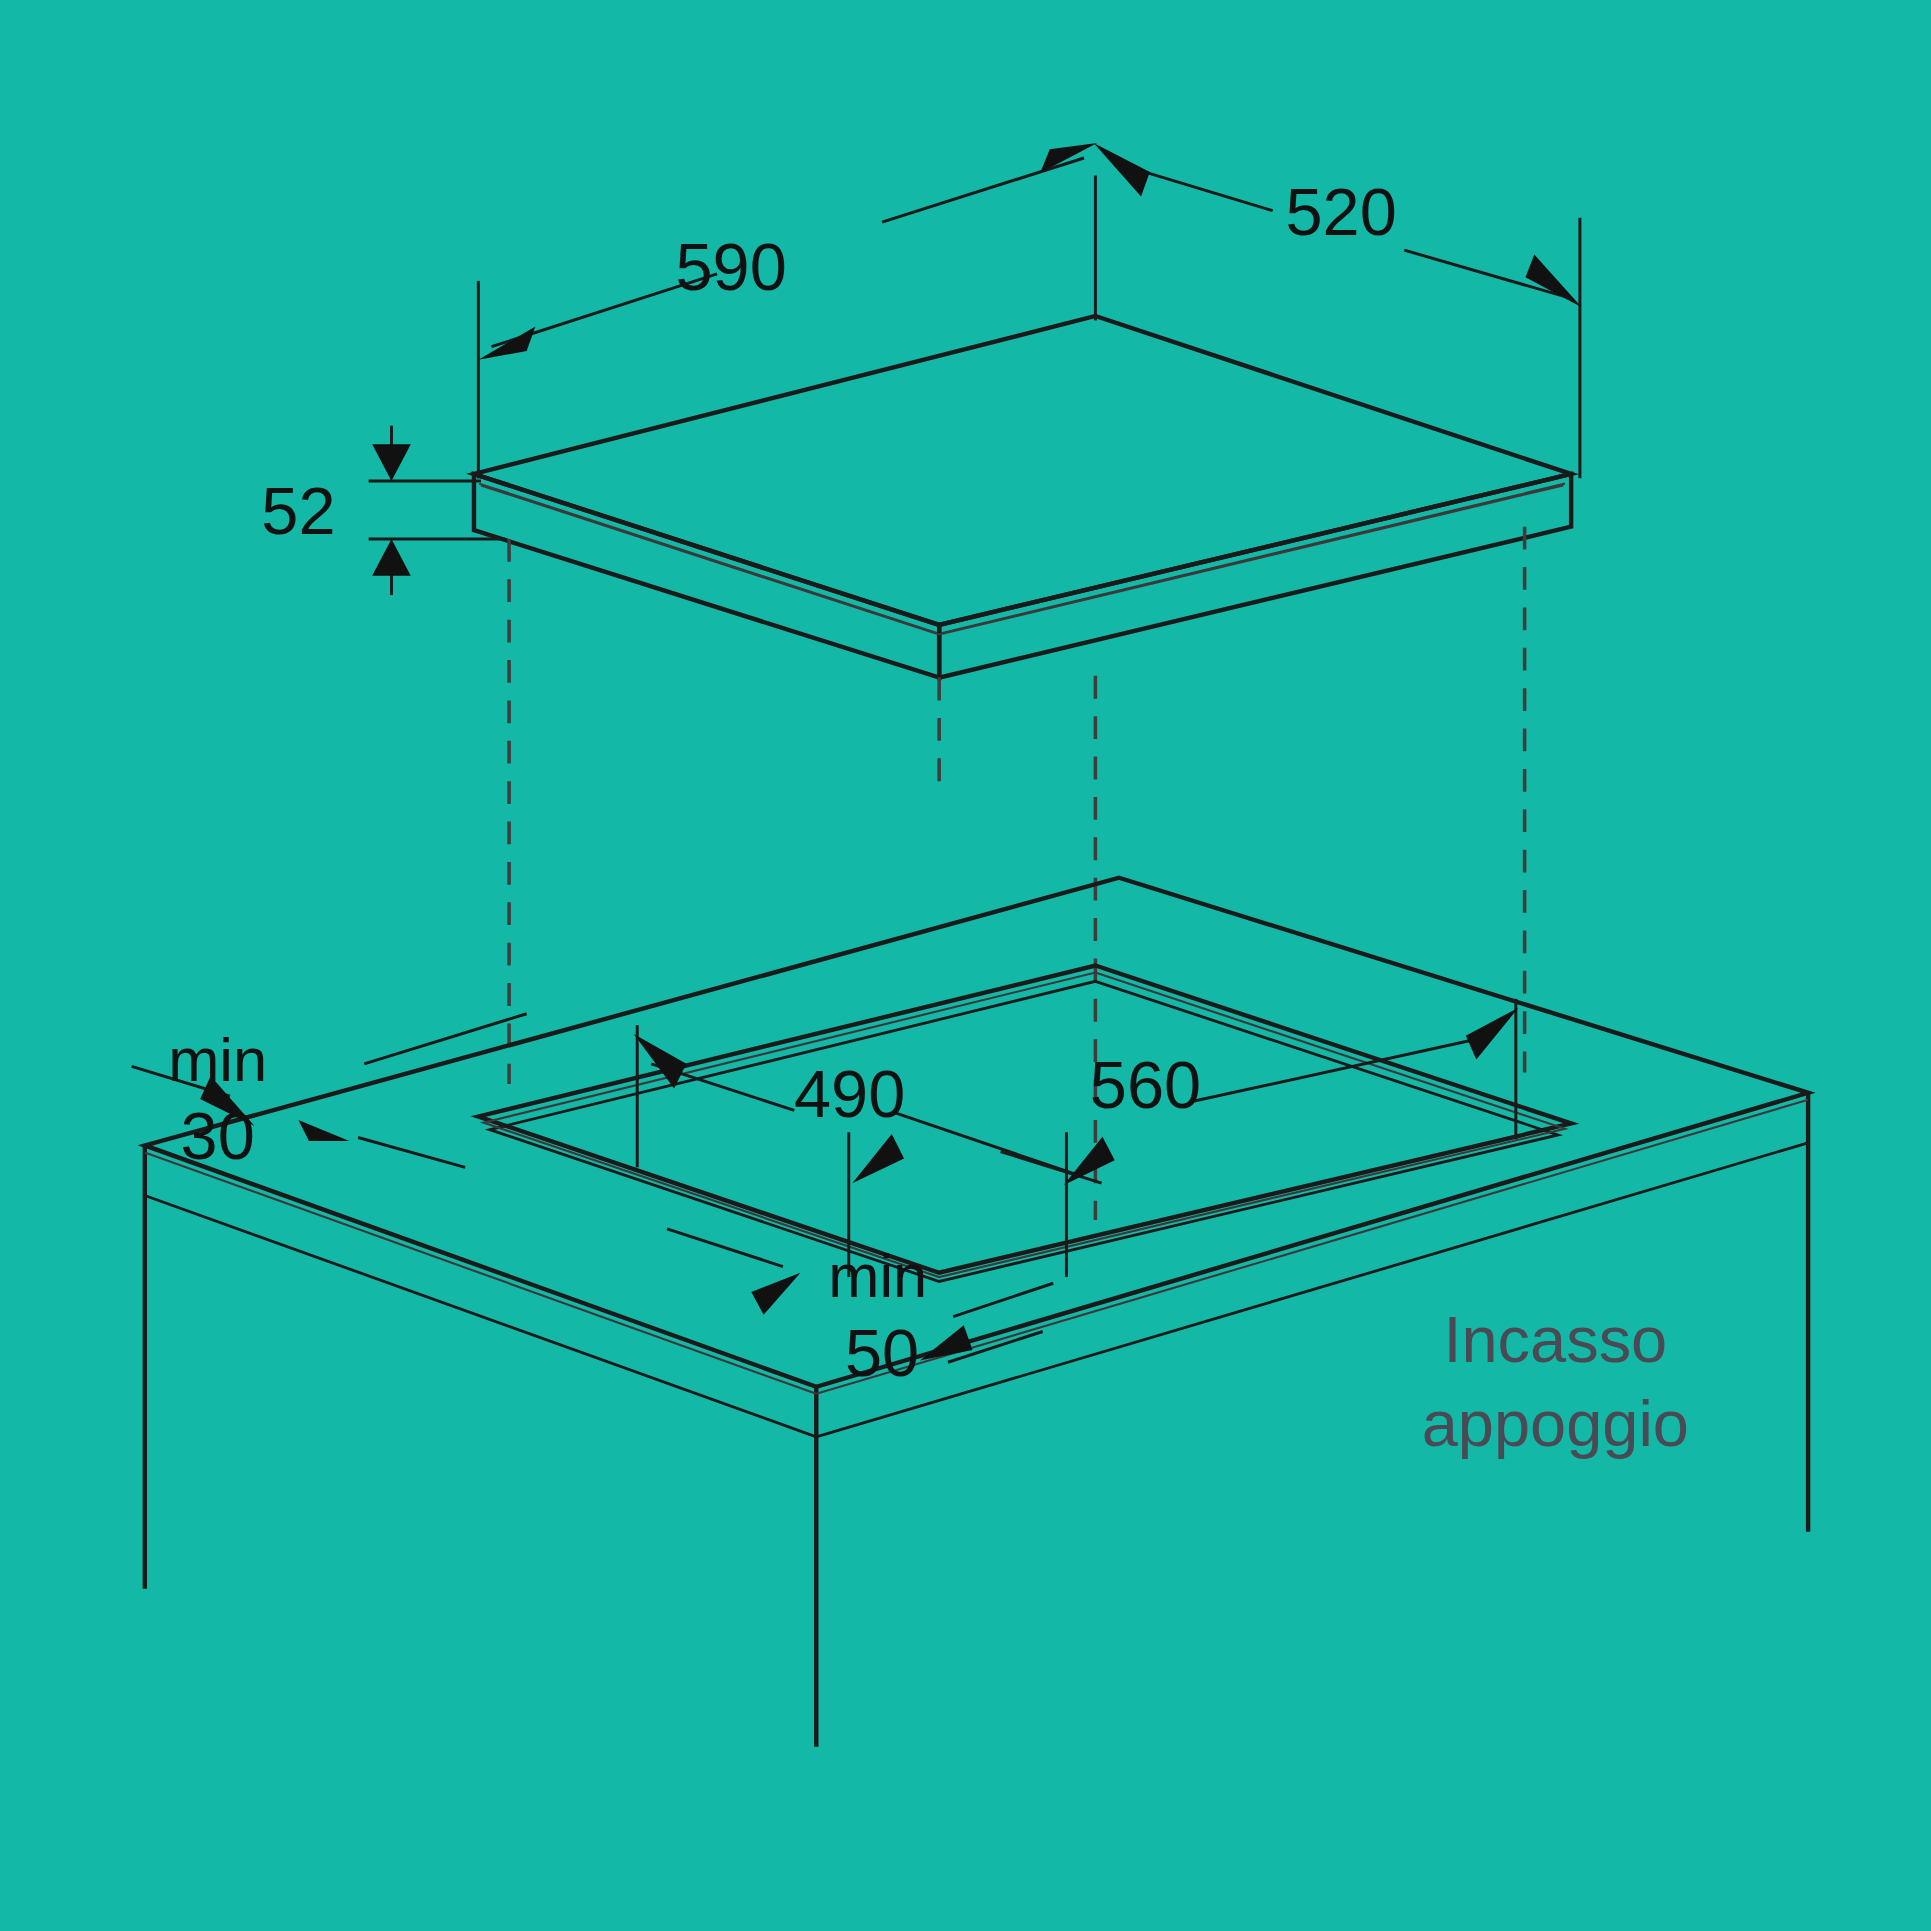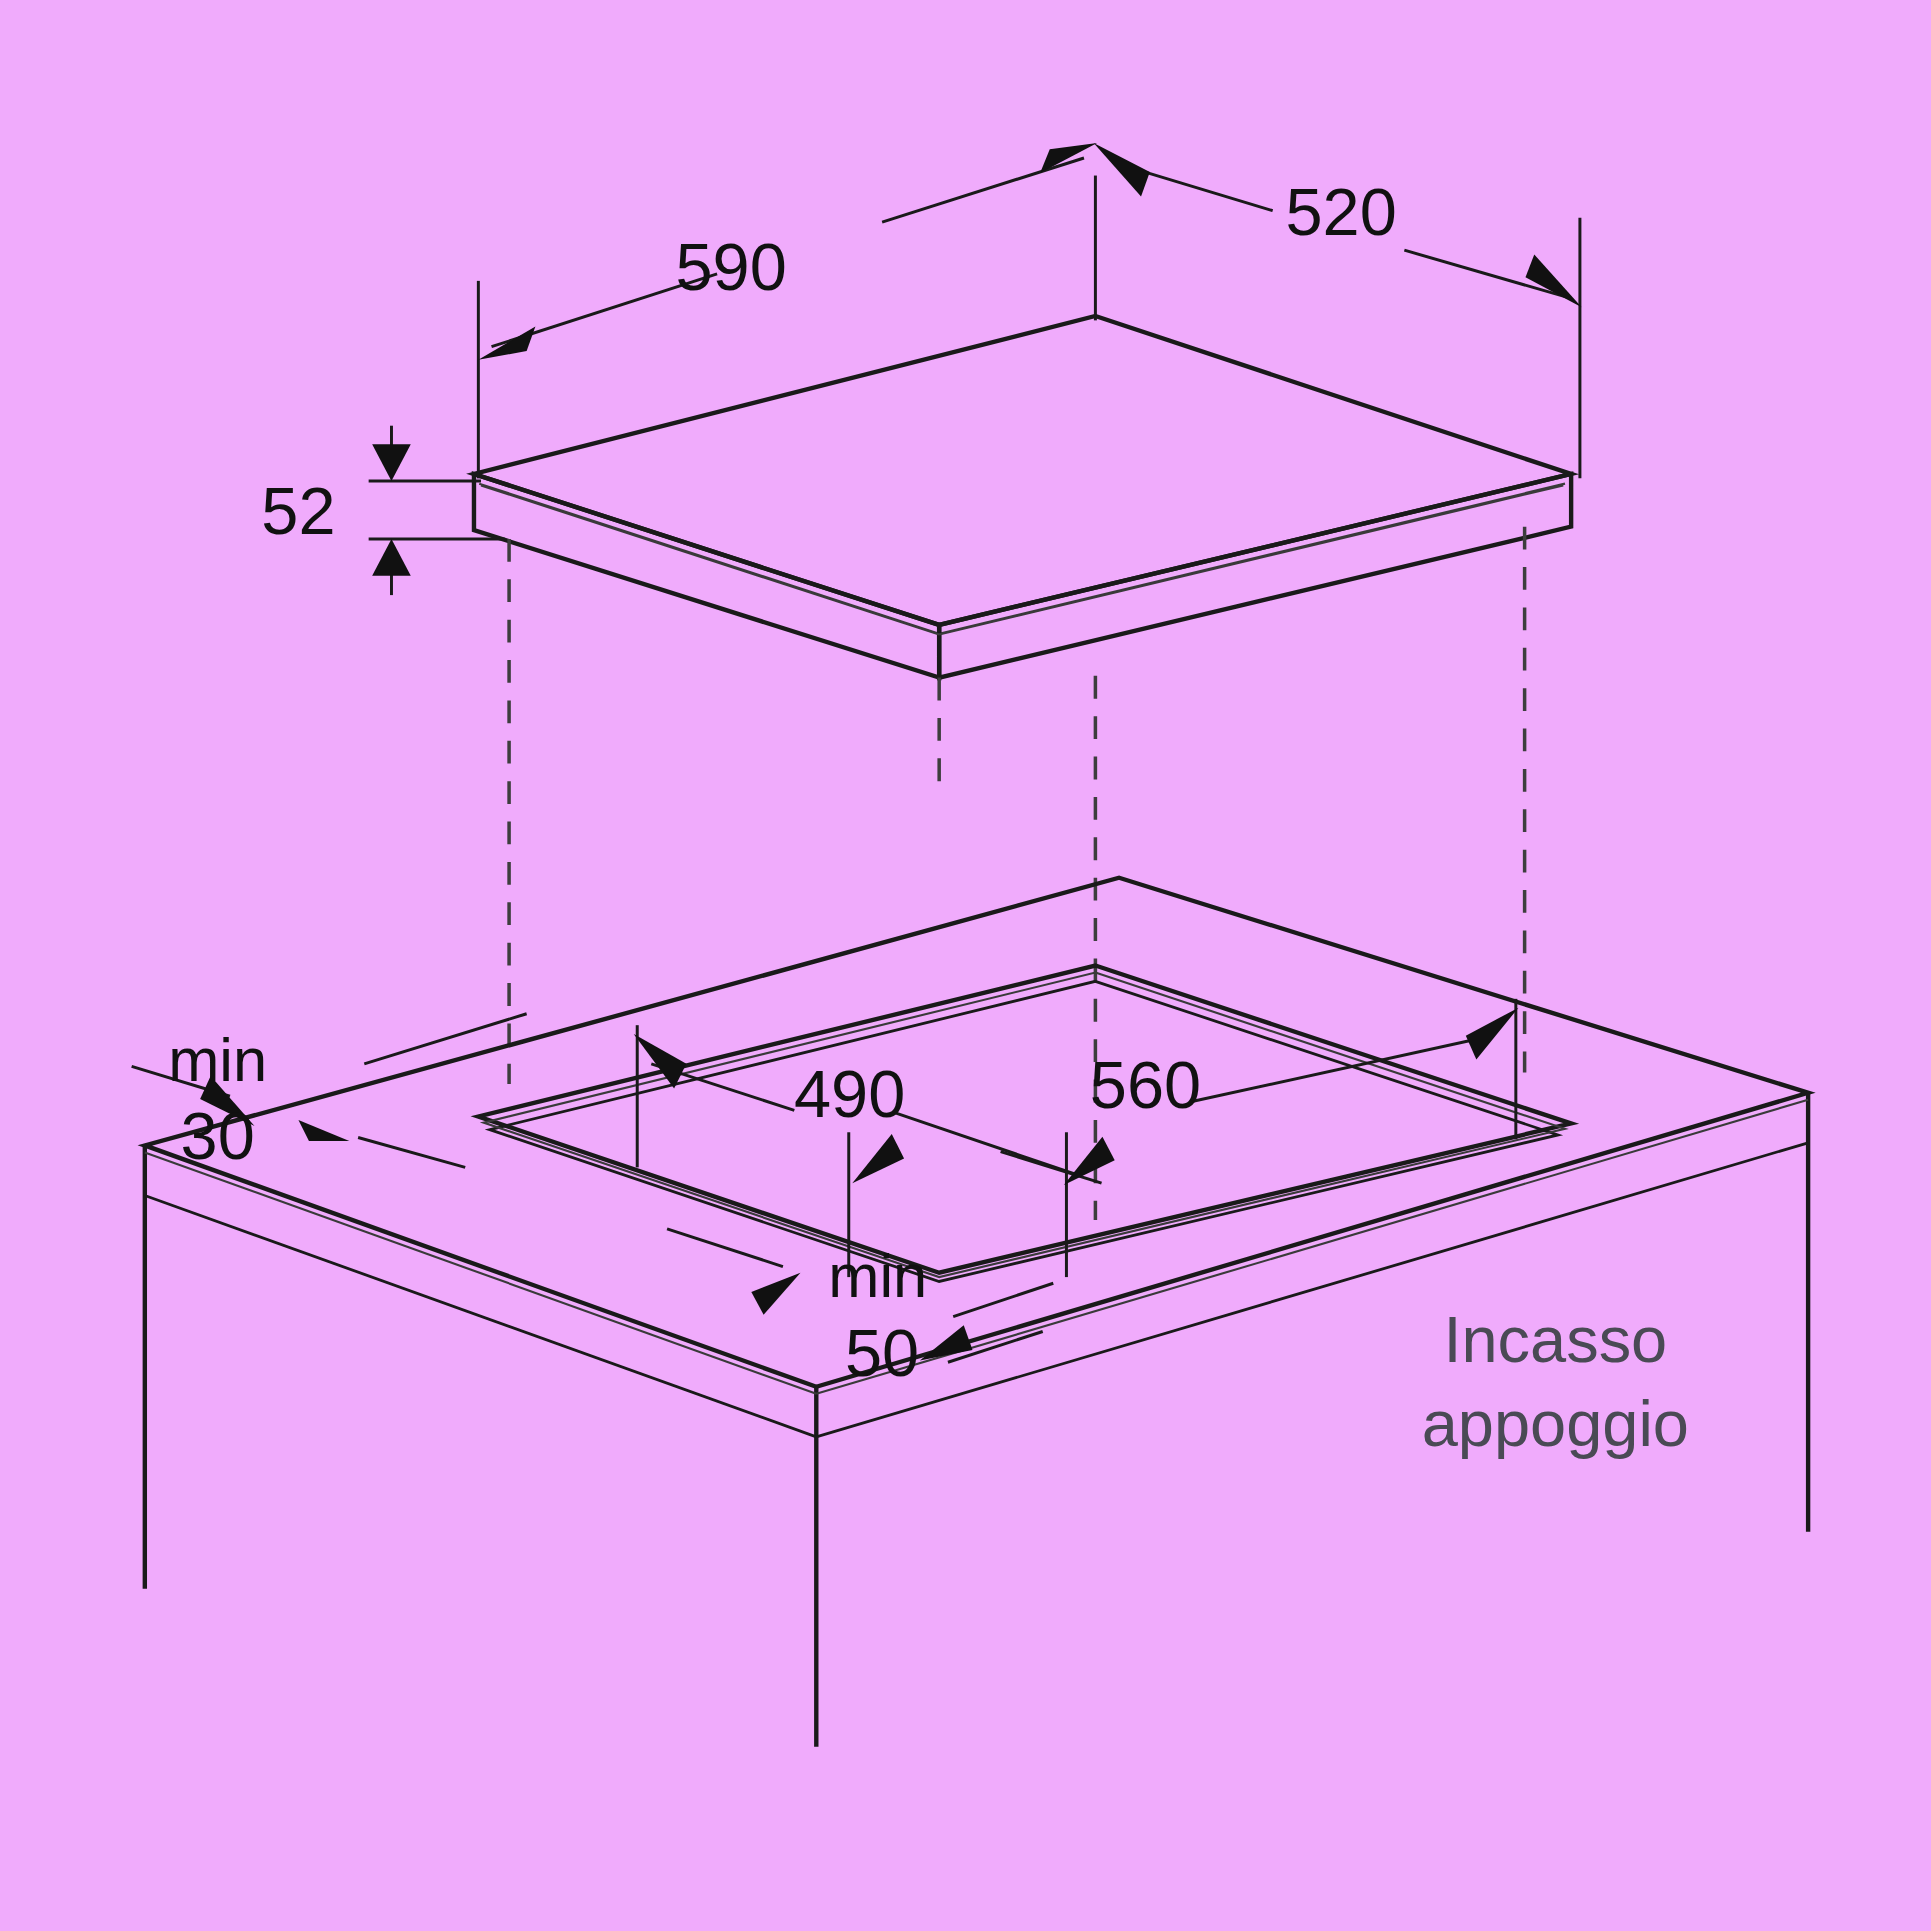--- a/index.html
+++ b/index.html
@@ -10,21 +10,21 @@
   body {
     width: 1931px;
     height: 1931px;
     font-family: "Liberation Sans", sans-serif;
     overflow: hidden;
   }
   #drawing-root {
     position: relative;
     width: 1931px;
     height: 1931px;
-    background: #f0abfc;
+    background: #14b8a6;
   }
   svg#technical-drawing {
     display: block;
     width: 1931px;
     height: 1931px;
   }
   .solid-line {
     stroke: #1a1a1a;
     stroke-width: 5;
     fill: none;

